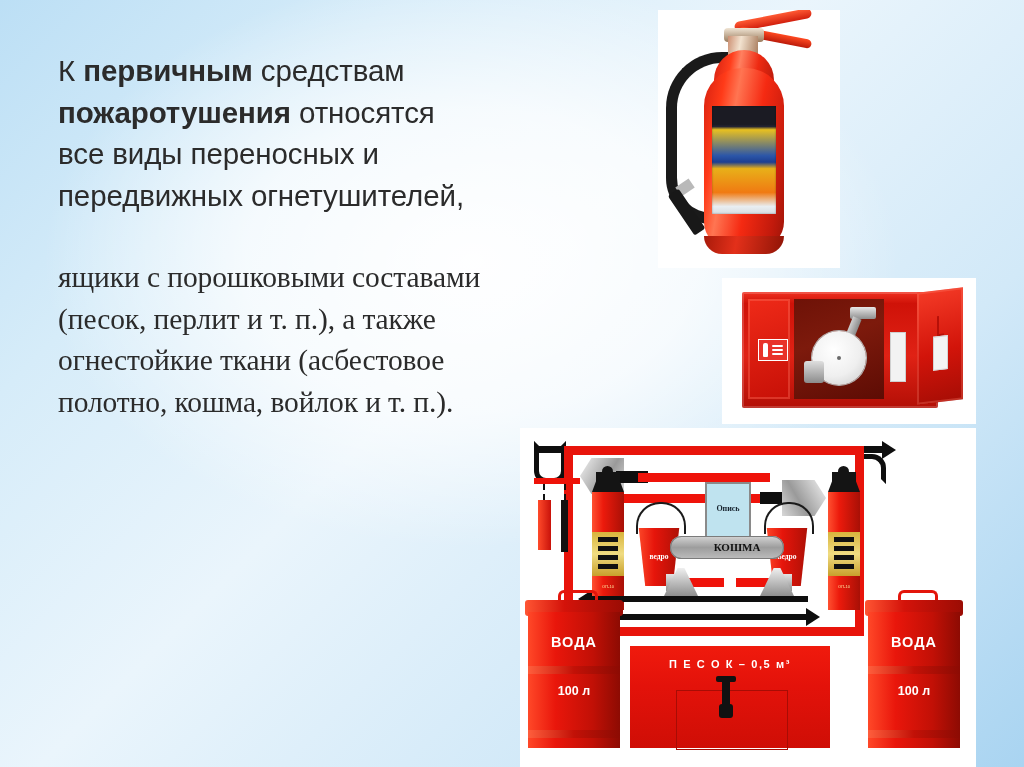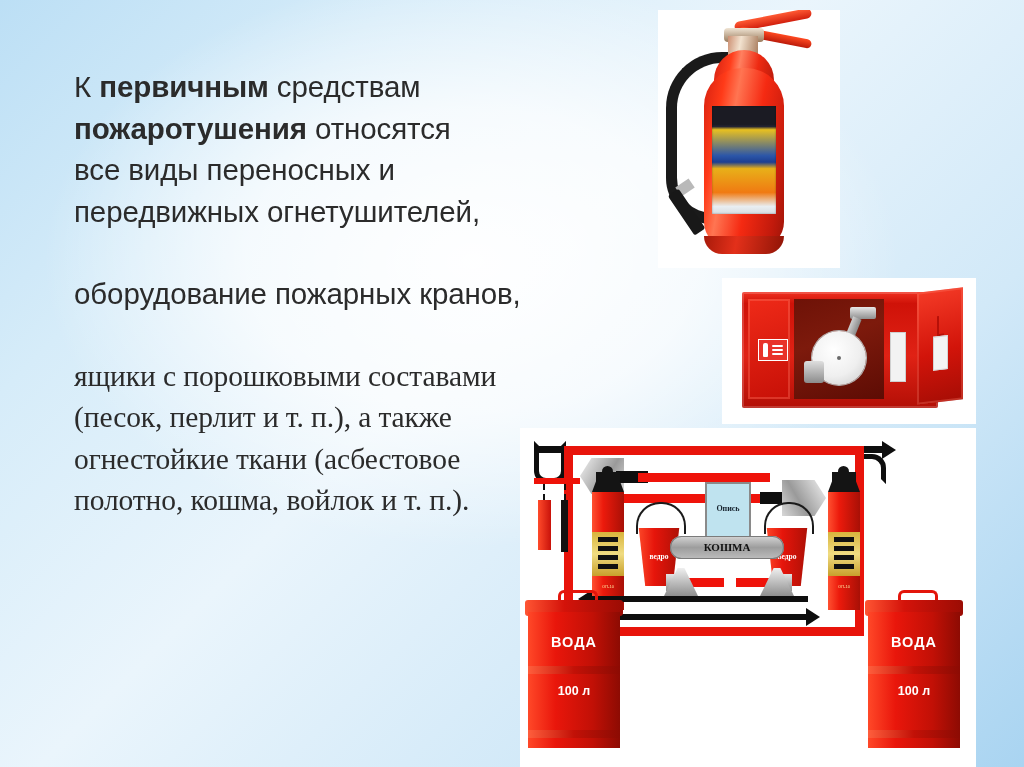--- a/index.html
+++ b/index.html
@@ -17,21 +17,21 @@
   
   #slide-text {
     position: absolute;
     left: 58px; top: 50px;
     width: 600px;
     color: #2b2b2b;
     font-size: 29.5px;
     line-height: 41.5px;
     letter-spacing: -0.1px;
   }
-  #slide-text .para { margin: 16px; }
+  #slide-text .para { margin: 0; }
   #slide-text .para + .para { margin-top: 41px; }
   #slide-text b { font-weight: bold; }
   .p1 { width: 420px; }
   .p2 { width: 640px; }
   .p3 { width: 470px; font-family: Liberation Serif, serif; }
 
   
   .photo {
     position: absolute;
     background: #ffffff;
@@ -231,21 +231,21 @@
   }
 
   .sh-koshma {
     left: 150px; top: 108px; width: 114px; height: 23px;
     border-radius: 12px;
     background: linear-gradient(180deg,#d5d5d5,#9d9d9d 50%,#bdbdbd);
     box-shadow: inset 0 0 0 1px #7b7b7b;
   }
   .sh-koshma-txt {
     position: absolute; width: 114px; text-align: center; top: 5px;
-    font-size: 11px; font-weight: bold; color: #111; font-family: "Liberation Serif", serif;
+    font-size: 11px; font-weight: bold; color: #111; font-family: "Liberation Serif", serif; margin-left: 10px;
   }
   .sh-koshma-roll { left: 232px; top: 110px; width: 28px; height: 19px; border-radius: 50%; background: linear-gradient(180deg,#c7c7c7,#9e9e9e); }
 
   .sh-opis {
     left: 185px; top: 54px; width: 42px; height: 54px;
     background: #bfe3ef; border: 2px solid #8a8a8a;
   }
   .sh-opis-txt {
     position: absolute; width: 42px; text-align: center; top: 20px;
     font-size: 8px; font-weight: bold; color: #16232e; font-family: "Liberation Serif", serif;
@@ -289,21 +289,20 @@
     position: absolute; width: 92px; text-align: center; top: 72px;
     color: #fff; font-size: 12.5px; font-weight: bold;
   }
   .sh-postmark { position: absolute; width: 32px; text-align:center; top: 96px; color:#ffe9a0; font-size:4px; }
 </style>
 </head>
 <body style="--bg-from: #bcdff5; --bg-to: #a9d4f1;">
 
 <div id="slide-text">
   <p class="para p1"><span>К </span><b>первичным</b><span> средствам </span><b>пожаротушения</b><span> относятся все виды переносных и передвижных огнетушителей,</span></p>
-  <p class="para p2"><span>оборудование пожарных кранов,</span></p>
   <p class="para p3"><span>ящики с порошковыми составами (песок, перлит и т. п.), а также огнестойкие ткани (асбестовое полотно, кошма, войлок и т. п.).</span></p>
 </div>
 
 <div class="photo" id="extinguisher-photo">
   <div class="ext-hose"></div>
   <div class="ext-hose-collar"></div>
   <div class="ext-hose-end"></div>
   <div class="ext-handle-top"></div>
   <div class="ext-handle-bot"></div>
   <div class="ext-valve"></div>
@@ -406,20 +405,27 @@
   <div class="sh sh-collar" style="position:absolute;left:146px;top:146px;"></div>
   <div class="sh sh-collar" style="position:absolute;left:256px;top:146px;"></div>
   <div class="sh sh-cone-l sh-cone"></div>
   <div class="sh sh-cone-r sh-cone"></div>
 
   <div class="sh sh-arr-left-head"></div>
   <div class="sh sh-arr-left-line"></div>
   <div class="sh sh-arr-right-line"></div>
   <div class="sh sh-arr-right-head"></div>
 
+  <div class="sh sh-sandbox">
+    <div class="sh-sandbox-txt">П Е С О К – 0,5 м³</div>
+    <div class="sh-sandbox-lid"></div>
+    <div class="sh-sandbox-hat"></div>
+    <div class="sh-sandbox-latch"></div>
+    <div class="sh-sandbox-knob"></div>
+  </div>
 
   <div class="sh sh-barrel-l" style="width:92px;height:136px;">
     <div class="sh-barrel-hand"></div>
     <div class="sh-barrel-lid"></div>
     <div class="sh-barrel" style="position:absolute;left:0;top:0;"></div>
     <div class="sh-barrel-ring" style="top:54px;"></div>
     <div class="sh-barrel-ring" style="top:118px;"></div>
     <div class="sh-barrel-t1">ВОДА</div>
     <div class="sh-barrel-t2">100 л</div>
   </div>

